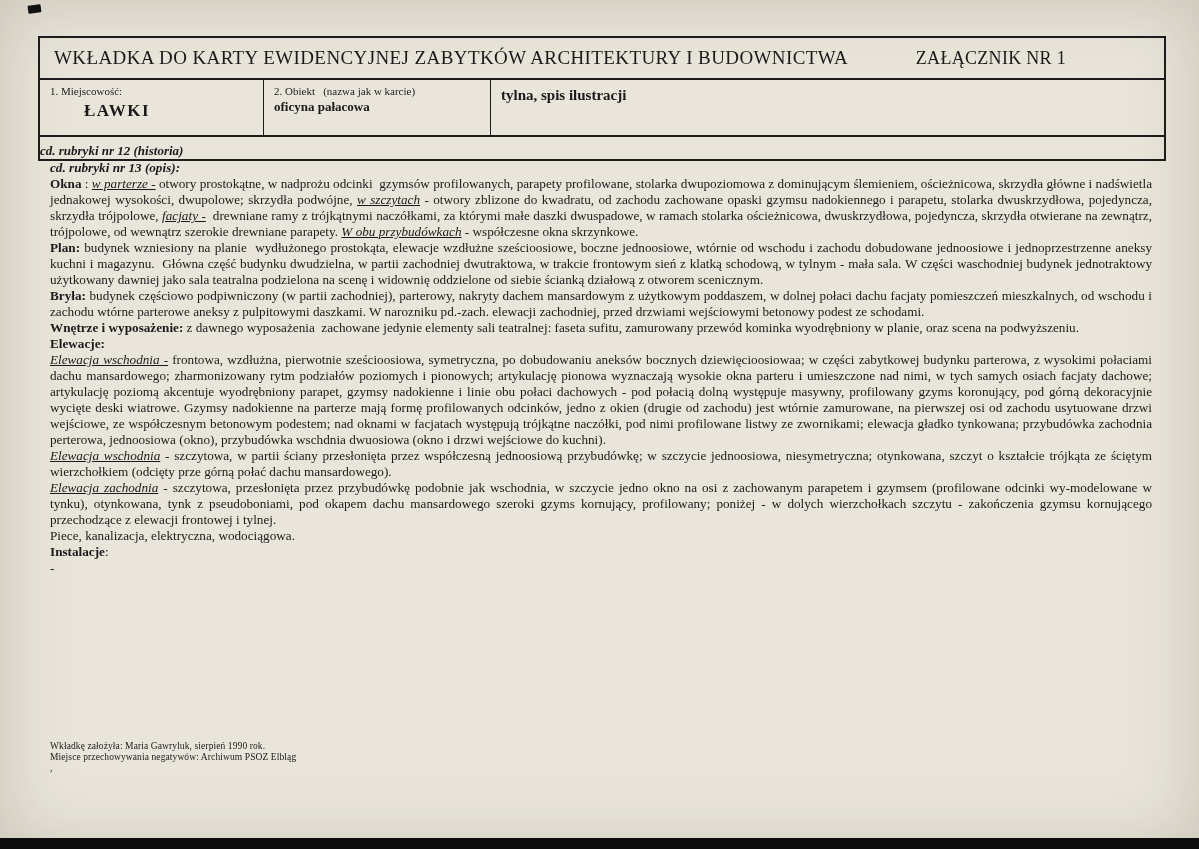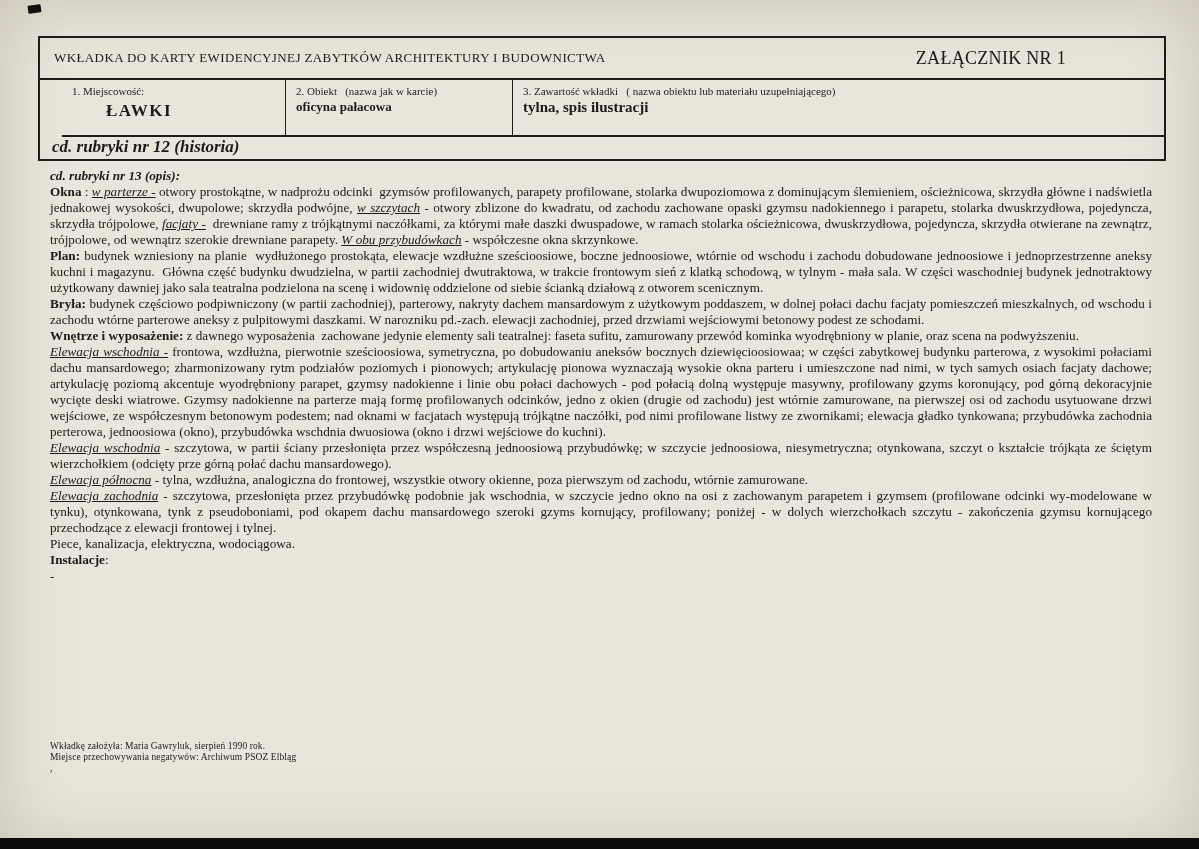--- a/index.html
+++ b/index.html
@@ -17,44 +17,43 @@
   .doc-box{
     position:absolute;left:38px;top:36px;width:1124px;
     border:2px solid #1c1c1c;
     background:transparent;
   }
   .title-row{
     display:flex;align-items:center;justify-content:space-between;
     height:40px;border-bottom:2px solid #1c1c1c;
   }
   .doc-title{
-    padding-left:14px;font-size:13px;letter-spacing:0.4px;white-space:nowrap;
+    padding-left:14px;font-size:19px;letter-spacing:0.4px;white-space:nowrap;
   }
   .annex{
     padding-right:98px;font-size:18px;letter-spacing:0.3px;white-space:nowrap;
   }
   .fields-row{
-    display:flex;height:55px;border-bottom:2px solid #1c1c1c;margin-left:22px;
+    display:flex;height:55px;border-bottom:2px solid #1c1c1c;
   }
   .field-cell{padding:5px 8px 4px 10px;box-sizing:border-box;}
   .field-cell.c0{width:224px;border-right:1.5px solid #1c1c1c;}
   .field-cell.c1{width:227px;border-right:1.5px solid #1c1c1c;}
   .field-cell.c2{flex:1;}
   .field-label{font-size:11px;white-space:pre-wrap;color:#222;}
   .field-value{font-weight:bold;}
   .field-value.v0{font-size:17px;letter-spacing:1.5px;margin-left:34px;margin-top:4px;}
   .field-value.v1{font-size:13px;margin-top:2px;}
   .field-value.v2{font-size:15px;margin-top:2px;}
   .section12-row{
-    height:22px;display:flex;align-items:flex-start;
-    font-size:17px;font-weight:bold;font-style:italic;
-    padding-left:12px;
+    height:22px;display:flex;align-items:flex-end;
+    font-size:13px;font-weight:bold;font-style:italic;
   }
   .body-text{
-    position:absolute;left:50px;top:168px;width:1102px;
+    position:absolute;left:50px;top:160px;width:1102px;
     font-size:13.2px;line-height:16px;
   }
   .body-text p{
     margin:0;padding:0;text-align:justify;white-space:pre-wrap;
   }
   .seg-b{font-weight:bold;}
   .seg-i{font-style:italic;}
   .seg-u{text-decoration:underline;}
   .footer-notes{
     position:absolute;left:50px;top:741px;
@@ -77,38 +76,37 @@
   <div class="fields-row" id="fields">
       <div class="field-cell c0">
         <div class="field-label">1. Miejscowość:</div>
         <div class="field-value v0">ŁAWKI</div>
       </div>
       <div class="field-cell c1">
         <div class="field-label">2. Obiekt   (nazwa jak w karcie)</div>
         <div class="field-value v1">oficyna pałacowa</div>
       </div>
       <div class="field-cell c2">
-        <div class="field-label">3. Zawartość wkładki   ( nazwa obiektu lub materiału uzupełniającego)</div>
         <div class="field-value v2">tylna, spis ilustracji</div>
       </div>
     </div>
   <div class="section12-row">
     <span>cd. rubryki nr 12 (historia)</span>
   </div>
 </div>
 
 <div class="body-text" id="body-paragraphs">
     <p><span class="seg-b seg-i">cd. rubryki nr 13 (opis):</span></p>
     <p><span class="seg-b">Okna</span><span> : </span><span class="seg-i seg-u">w parterze -</span><span> otwory prostokątne, w nadprożu odcinki  gzymsów profilowanych, parapety profilowane, stolarka dwupoziomowa z dominującym ślemieniem, ościeżnicowa, skrzydła główne i nadświetla jednakowej wysokości, dwupolowe; skrzydła podwójne, </span><span class="seg-i seg-u">w szczytach</span><span> - otwory zblizone do kwadratu, od zachodu zachowane opaski gzymsu nadokiennego i parapetu, stolarka dwuskrzydłowa, pojedyncza, skrzydła trójpolowe, </span><span class="seg-i seg-u">facjaty -</span><span>  drewniane ramy z trójkątnymi naczółkami, za którymi małe daszki dwuspadowe, w ramach stolarka ościeżnicowa, dwuskrzydłowa, pojedyncza, skrzydła otwierane na zewnątrz, trójpolowe, od wewnątrz szerokie drewniane parapety. </span><span class="seg-i seg-u">W obu przybudówkach</span><span> - współczesne okna skrzynkowe.</span></p>
     <p><span class="seg-b">Plan:</span><span> budynek wzniesiony na planie  wydłużonego prostokąta, elewacje wzdłużne sześcioosiowe, boczne jednoosiowe, wtórnie od wschodu i zachodu dobudowane jednoosiowe i jednoprzestrzenne aneksy kuchni i magazynu.  Główna część budynku dwudzielna, w partii zachodniej dwutraktowa, w trakcie frontowym sień z klatką schodową, w tylnym - mała sala. W części waschodniej budynek jednotraktowy użytkowany dawniej jako sala teatralna podzielona na scenę i widownię oddzielone od siebie ścianką działową z otworem scenicznym.</span></p>
     <p><span class="seg-b">Bryła:</span><span> budynek częściowo podpiwniczony (w partii zachodniej), parterowy, nakryty dachem mansardowym z użytkowym poddaszem, w dolnej połaci dachu facjaty pomieszczeń mieszkalnych, od wschodu i zachodu wtórne parterowe aneksy z pulpitowymi daszkami. W narozniku pd.-zach. elewacji zachodniej, przed drzwiami wejściowymi betonowy podest ze schodami.</span></p>
     <p><span class="seg-b">Wnętrze i wyposażenie:</span><span> z dawnego wyposażenia  zachowane jedynie elementy sali teatralnej: faseta sufitu, zamurowany przewód kominka wyodrębniony w planie, oraz scena na podwyższeniu.</span></p>
+    <p><span class="seg-b">Elewacje:</span></p>
     <p><span class="seg-i seg-u">Elewacja wschodnia -</span><span> frontowa, wzdłużna, pierwotnie sześcioosiowa, symetryczna, po dobudowaniu aneksów bocznych dziewięcioosiowaa; w części zabytkowej budynku parterowa, z wysokimi połaciami dachu mansardowego; zharmonizowany rytm podziałów poziomych i pionowych; artykulację pionowa wyznaczają wysokie okna parteru i umieszczone nad nimi, w tych samych osiach facjaty dachowe; artykulację poziomą akcentuje wyodrębniony parapet, gzymsy nadokienne i linie obu połaci dachowych - pod połacią dolną występuje masywny, profilowany gzyms koronujący, pod górną dekoracyjnie wycięte deski wiatrowe. Gzymsy nadokienne na parterze mają formę profilowanych odcinków, jedno z okien (drugie od zachodu) jest wtórnie zamurowane, na pierwszej osi od zachodu usytuowane drzwi wejściowe, ze współczesnym betonowym podestem; nad oknami w facjatach występują trójkątne naczółki, pod nimi profilowane listwy ze zwornikami; elewacja gładko tynkowana; przybudówka zachodnia perterowa, jednoosiowa (okno), przybudówka wschdnia dwuosiowa (okno i drzwi wejściowe do kuchni).</span></p>
     <p><span class="seg-i seg-u">Elewacja wschodnia</span><span> - szczytowa, w partii ściany przesłonięta przez współczesną jednoosiową przybudówkę; w szczycie jednoosiowa, niesymetryczna; otynkowana, szczyt o kształcie trójkąta ze ściętym wierzchołkiem (odcięty prze górną połać dachu mansardowego).</span></p>
-    <p><span class="seg-i seg-u">Elewacja północna</span><span> - tylna, wzdłużna, analogiczna do frontowej, wszystkie otwory okienne, poza pierwszym od zachodu, wtórnie zamurowane.</span></p>
     <p><span class="seg-i seg-u">Elewacja zachodnia</span><span> - szczytowa, przesłonięta przez przybudówkę podobnie jak wschodnia, w szczycie jedno okno na osi z zachowanym parapetem i gzymsem (profilowane odcinki wy-modelowane w tynku), otynkowana, tynk z pseudoboniami, pod okapem dachu mansardowego szeroki gzyms kornujący, profilowany; poniżej - w dolych wierzchołkach szczytu - zakończenia gzymsu kornującego przechodzące z elewacji frontowej i tylnej.</span></p>
     <p><span>Piece, kanalizacja, elektryczna, wodociągowa.</span></p>
     <p><span class="seg-b">Instalacje</span><span>:</span></p>
     <p><span>-</span></p>
   </div>
 
 <div class="footer-notes">
   <div>Wkładkę założyła: Maria Gawryluk, sierpień 1990 rok.</div>
   <div>Miejsce przechowywania negatywów: Archiwum PSOZ Elbląg</div>
   <div>,</div>

